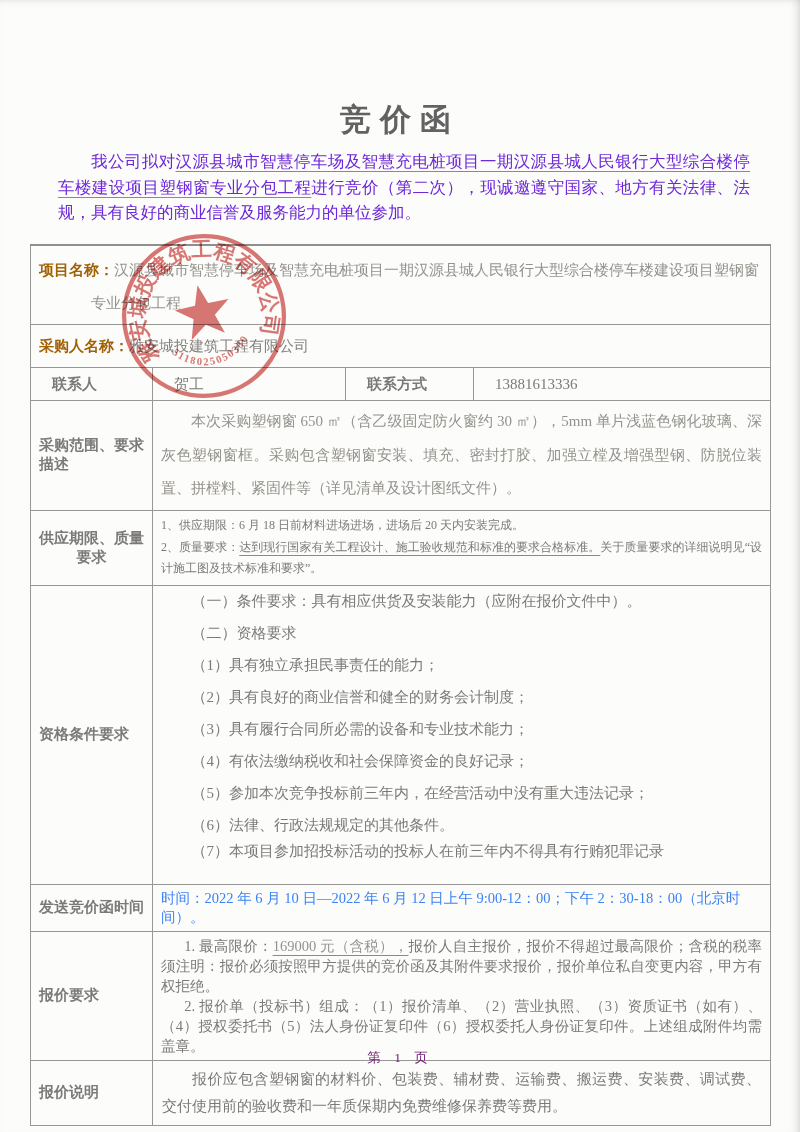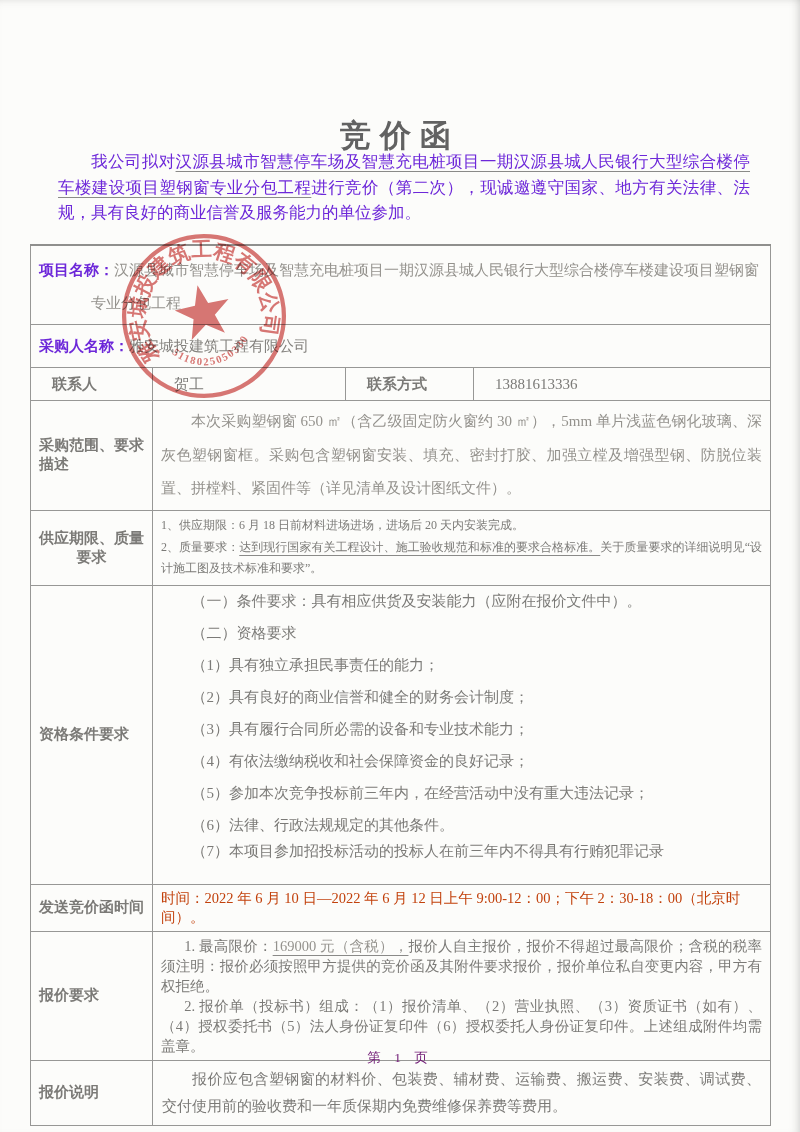--- a/index.html
+++ b/index.html
@@ -4,57 +4,57 @@
 <style>
   html,body{margin:0;padding:0;background:#e8e8e6;}
   .page{
     position:relative;width:800px;height:1132px;margin:0 auto;
     background:#fcfcfa;overflow:hidden;
     font-family:"Liberation Serif","DejaVu Serif",serif;
     box-shadow:inset -8px 0 10px -7px rgba(120,120,118,.35), inset 0 6px 8px -7px rgba(120,120,118,.25);
   }
   .title{
     position:absolute;top:99px;left:0;width:100%;text-align:center;
-    font-size:31px;font-weight:bold;color:#626262;letter-spacing:9px;margin-top:16px;
+    font-size:31px;font-weight:bold;color:#626262;letter-spacing:9px;
   }
   .intro{
     position:absolute;top:149px;left:58px;width:692px;
     font-size:16.5px;line-height:25.5px;color:#6d28d9;
     text-align:justify;text-indent:2em;margin:0;
   }
   .u{
     text-decoration:underline;text-underline-offset:4px;
     text-decoration-thickness:1px;text-decoration-color:#8a8a88;
   }
   table.doc{
     position:absolute;top:244px;left:30px;width:740px;
     border-collapse:collapse;table-layout:fixed;
   }
   table.doc td{
     border:1px solid #979795;vertical-align:middle;
     font-size:15px;color:#7b7a77;padding:4px 8px;
     overflow:hidden;
   }
   table.doc{border-top:2px solid #8f8f8d;}
-  .lbl{font-weight:bold;color:#6d28d9;}
+  .lbl{font-weight:bold;color:#a16207;}
   .light{color:#94928d;}
   .mid{color:#84827e;}
   tr.r1 td{height:58px;vertical-align:top;padding-top:8px;}
   tr.r1 .hang{margin:0;line-height:33px;padding-left:52px;text-indent:-52px;font-size:15px;}
   tr.r2 td{height:34px;}
   tr.r3 td{height:24px;padding-left:21px;}
   tr.r4 td.val{height:96px;}
   tr.r4 p{margin:0;line-height:33.5px;text-indent:2em;text-align:justify;}
   tr.r5 td.val{height:66px;}
   tr.r5 p{margin:0;line-height:21.5px;font-size:12px;text-align:justify;}
   tr.r5 td.lab{text-align:center;padding:4px 6px;}
   tr.r6 td.val{height:290px;vertical-align:top;padding-left:10px;margin-left:18px;}
   tr.r6 p{margin:0 0 10px 0;line-height:22px;text-indent:1.9em;}
   tr.r7 td{height:20px;}
-  tr.r7 td.val{font-size:14.5px;color:#c2410c;}
+  tr.r7 td.val{font-size:14.5px;color:#3b82f6;}
   tr.r8 td.val{height:74px;}
   tr.r8 p{margin:0;line-height:20px;font-size:14.5px;text-indent:1.6em;text-align:justify;}
   tr.r9 td.val{height:50px;}
   tr.r9 p{margin:1px;line-height:27px;font-size:15px;text-indent:2em;text-align:justify;}
   .lab{padding-left:10px;}
   .footer{
     position:absolute;top:1049px;left:0;width:100%;text-align:center;
     font-size:13.5px;color:#701a75;letter-spacing:5px;
   }
   .stamp{

